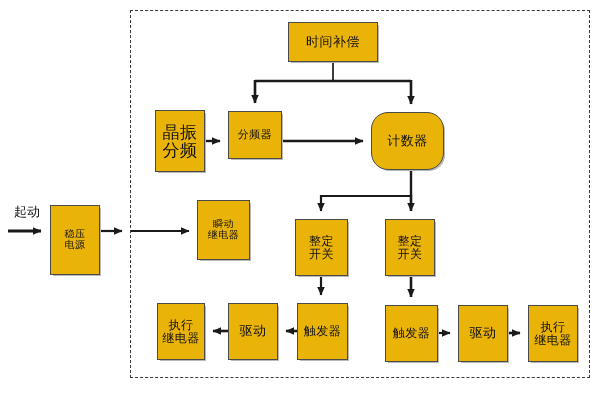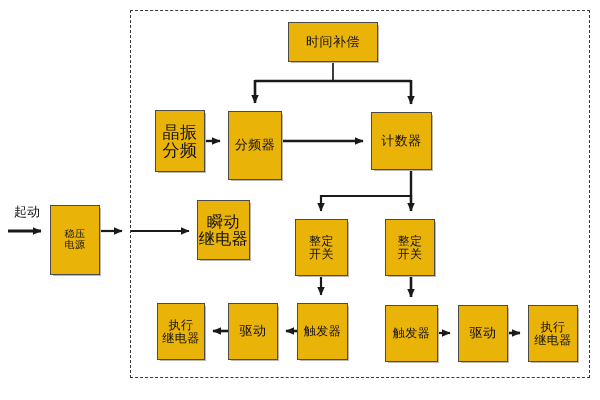--- a/index.html
+++ b/index.html
@@ -121,27 +121,27 @@
         <span class="ln">稳压</span>
         <span class="ln">电源</span>
       </div>
       <div class="node" style="left: 288px; top: 22px; width: 90px; height: 40px; font-size: 13px; border-color: rgb(74, 74, 74); color: rgb(17, 17, 17); box-shadow: rgb(184, 184, 184) 2px 2px 0px -1px;">
         <span class="ln">时间补偿</span>
       </div>
       <div class="node" style="left: 155px; top: 110px; width: 50px; height: 62px; font-size: 17px; border-color: rgb(74, 74, 74); color: rgb(17, 17, 17); box-shadow: rgb(184, 184, 184) 2px 2px 0px -1px;">
         <span class="ln">晶振</span>
         <span class="ln">分频</span>
       </div>
-      <div class="node" style="left: 228px; top: 111px; width: 54px; height: 69px; font-size: 13px; border-color: rgb(74, 74, 74); color: rgb(17, 17, 17); box-shadow: rgb(184, 184, 184) 2px 2px 0px -1px;">
+      <div class="node" style="left: 228px; top: 111px; width: 54px; height: 48px; font-size: 11px; border-color: rgb(74, 74, 74); color: rgb(17, 17, 17); box-shadow: rgb(184, 184, 184) 2px 2px 0px -1px;">
         <span class="ln">分频器</span>
       </div>
-      <div class="node" style="left: 371px; top: 112px; width: 61px; height: 58px; font-size: 13px; border-color: rgb(74, 74, 74); color: rgb(17, 17, 17); box-shadow: rgb(184, 184, 184) 2px 2px 0px -1px;">
+      <div class="node" style="left: 371px; top: 112px; width: 73px; height: 58px; font-size: 13px; border-color: rgb(74, 74, 74); color: rgb(17, 17, 17); box-shadow: rgb(184, 184, 184) 2px 2px 0px -1px; border-radius: 17px;">
         <span class="ln">计数器</span>
       </div>
-      <div class="node" style="left: 197px; top: 200px; width: 53px; height: 60px; font-size: 16px; border-color: rgb(74, 74, 74); color: rgb(17, 17, 17); box-shadow: rgb(184, 184, 184) 2px 2px 0px -1px;">
+      <div class="node" style="left: 197px; top: 200px; width: 53px; height: 60px; font-size: 10px; border-color: rgb(74, 74, 74); color: rgb(17, 17, 17); box-shadow: rgb(184, 184, 184) 2px 2px 0px -1px;">
         <span class="ln">瞬动</span>
         <span class="ln">继电器</span>
       </div>
       <div class="node" style="left: 295px; top: 219px; width: 53px; height: 57px; font-size: 12px; border-color: rgb(74, 74, 74); color: rgb(17, 17, 17); box-shadow: rgb(184, 184, 184) 2px 2px 0px -1px;">
         <span class="ln">整定</span>
         <span class="ln">开关</span>
       </div>
       <div class="node" style="left: 385px; top: 219px; width: 50px; height: 57px; font-size: 12px; border-color: rgb(74, 74, 74); color: rgb(17, 17, 17); box-shadow: rgb(184, 184, 184) 2px 2px 0px -1px;">
         <span class="ln">整定</span>
         <span class="ln">开关</span>

